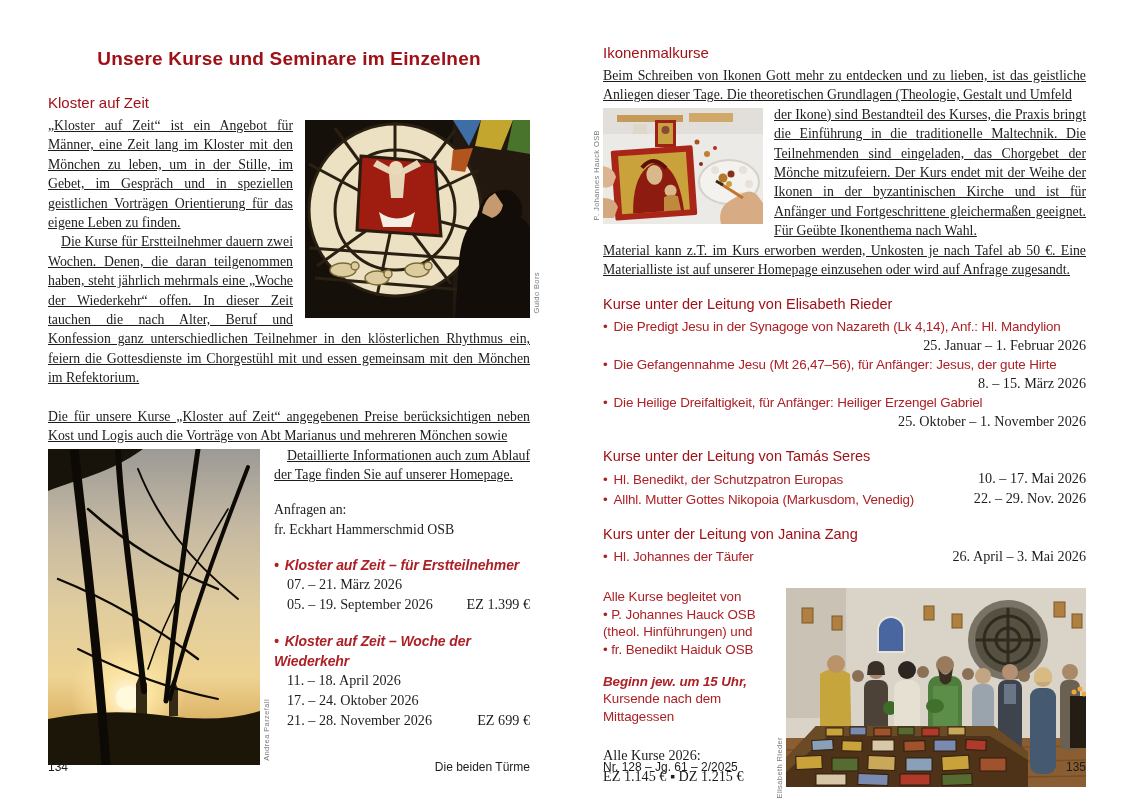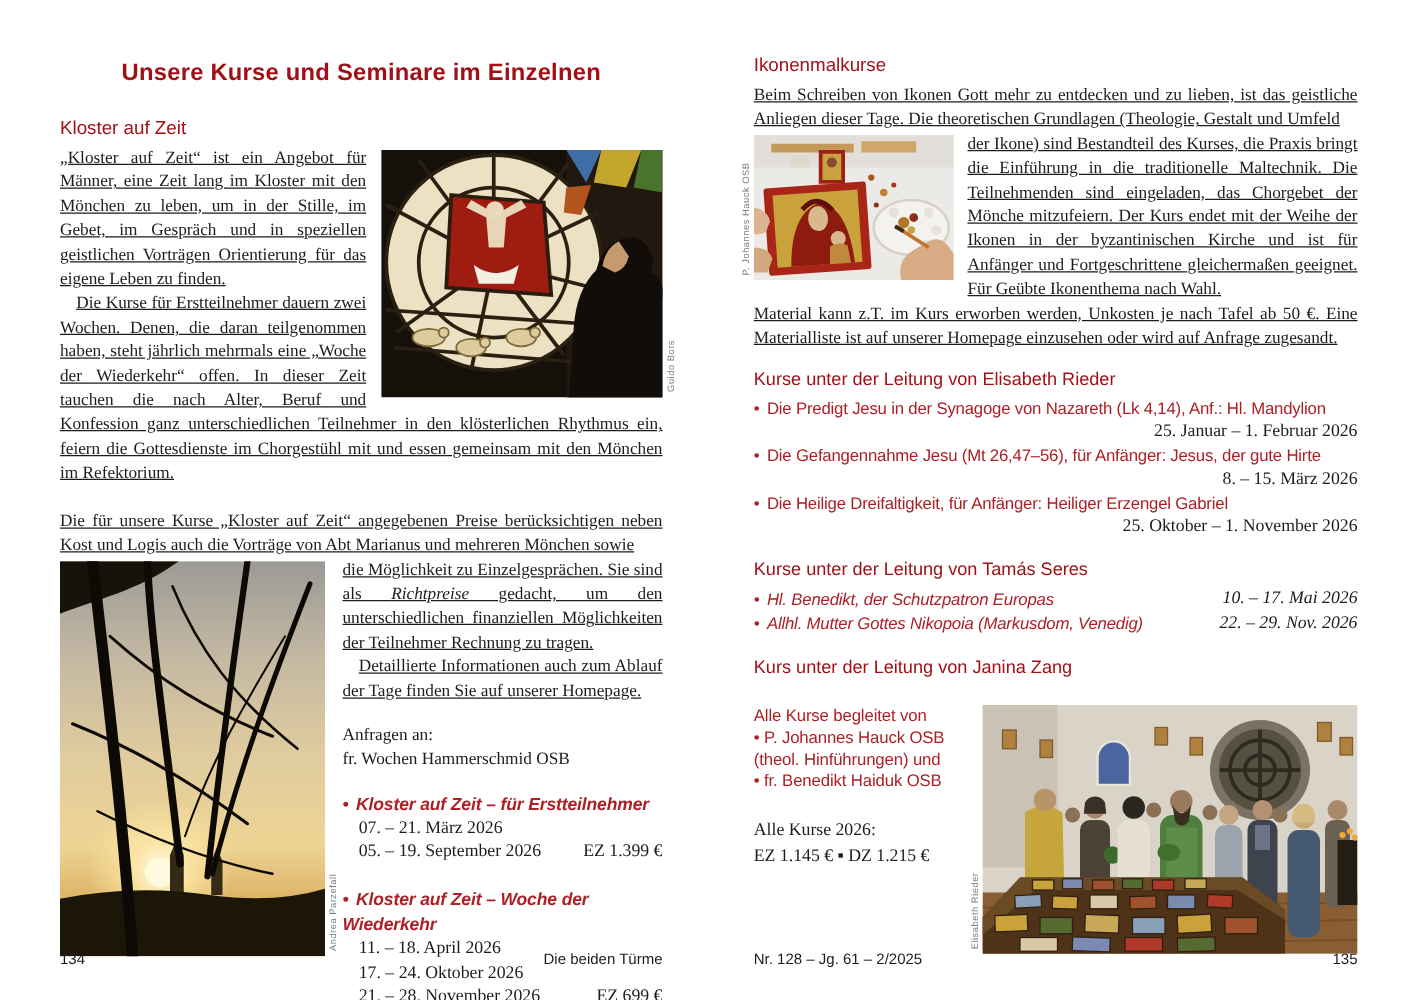--- a/index.html
+++ b/index.html
@@ -35,21 +35,21 @@
                 color:#ad2026;line-height:20px;letter-spacing:-.1px;font-style:italic;}
   .blt{margin-right:6px;}
   .crow{display:flex;justify-content:space-between;font-size:14.2px;line-height:19.6px;
         padding-left:13px;}
   .cprice{white-space:nowrap;}
 
   .rsection{margin-top:17px;}
   .ritem-title{font-family:"Liberation Sans",sans-serif;font-size:13.4px;color:#ad2026;
                line-height:19px;letter-spacing:-.15px;}
   .rdate{font-size:14.2px;line-height:19px;padding-left:12px;text-align:right;}
-  .rrow{display:flex;justify-content:space-between;align-items:center;line-height:19.6px;font-style:italic;}
+  .rrow{display:flex;justify-content:space-between;align-items:flex-end;line-height:19.6px;}
   .rrow .rdate-right{font-size:14.2px;white-space:nowrap;padding-left:8px;}
   .clear{clear:both;}
 
   .bottom-flex{display:flex;margin-top:22px;}
   .bleft{width:175px;flex:0 0 175px;}
   .redline{font-family:"Liberation Sans",sans-serif;font-size:13.4px;color:#ad2026;
            line-height:17.6px;letter-spacing:-.1px;}
   .redline.bold-it{font-weight:bold;font-style:italic;}
   .grp{margin-bottom:14px;}
   .blackline{font-size:14.2px;line-height:21px;}
@@ -151,25 +151,24 @@
             <path d="M40,60 C80,96 120,120 170,140" stroke-width="2.4"></path>
             <path d="M10,130 C60,150 110,180 150,210" stroke-width="2.4"></path>
             <path d="M90,20 C110,70 140,110 190,150" stroke-width="2"></path>
             <path d="M180,60 C150,110 120,160 100,220" stroke-width="1.6"></path>
             <path d="M30,200 C70,220 120,240 170,250" stroke-width="2"></path>
           </g>
         </svg>
         <span class="vcredit vc-right-out">Andrea Parzefall</span>
       </figure>
 
-      <p class="body just"><span>die Möglichkeit zu Einzelgesprächen. Sie sind als </span><i>Richtpreise</i><span> gedacht, um den unterschiedlichen finanziellen Möglichkeiten der Teilnehmer Rechnung zu tragen.</span></p>
       <p class="body just indent">Detaillierte Informationen auch zum Ablauf der Tage finden Sie auf unserer Homepage.</p>
 
       <p class="body sp-top-sm" style="margin-top:16px;padding-left:32px;">Anfragen an:</p>
-      <p class="body">fr. Wochen Hammerschmid OSB</p>
+      <p class="body">fr. Eckhart Hammerschmid OSB</p>
 
       <div class="course-block">
         <div class="course">
           <div class="course-title"><span class="blt">•</span><span>Kloster auf Zeit – für Erstteilnehmer</span></div>
           <div class="crow">
               <span class="cdate">07. – 21. März 2026</span>
               <span class="cprice"></span>
             </div>
           <div class="crow">
               <span class="cdate">05. – 19. September 2026</span>
@@ -265,29 +264,38 @@
         <span class="rdate-right">10. – 17. Mai 2026</span>
       </div>
       <div class="rrow">
         <span class="ritem-title"><span class="blt">•</span><span>Allhl. Mutter Gottes Nikopoia (Markusdom, Venedig)</span></span>
         <span class="rdate-right">22. – 29. Nov. 2026</span>
       </div>
     </div>
 
     <div class="rsection">
       <h3 class="red-head" style="font-size:14.5px;">Kurs unter der Leitung von Janina Zang</h3>
+      <div class="rrow">
+        <span class="ritem-title"><span class="blt">•</span><span>Hl. Johannes der Täufer</span></span>
+        <span class="rdate-right">26. April – 3. Mai 2026</span>
+      </div>
     </div>
 
     <div class="bottom-flex">
       <div class="bleft">
         <div class="grp">
           <div class="redline">Alle Kurse begleitet von</div>
           <div class="redline">• P. Johannes Hauck OSB</div>
           <div class="redline">(theol. Hinführungen) und</div>
           <div class="redline">• fr. Benedikt Haiduk OSB</div>
+        </div>
+        <div class="grp">
+          <div class="redline bold-it">Beginn jew. um 15 Uhr,</div>
+          <div class="redline">Kursende nach dem</div>
+          <div class="redline">Mittagessen</div>
         </div>
         <div class="grp" style="margin-top:20px;">
           <div class="blackline">Alle Kurse 2026:</div>
           <div class="blackline">EZ 1.145 €  ▪  DZ 1.215 €</div>
         </div>
       </div>
       <figure class="imgbox" style="margin:0 0 0 8px;">
         <svg width="300" height="199" viewBox="0 0 300 199">
           <rect width="300" height="199" fill="#d9d3c8"></rect>
           <rect width="60" height="130" fill="#c9c2b5"></rect>

